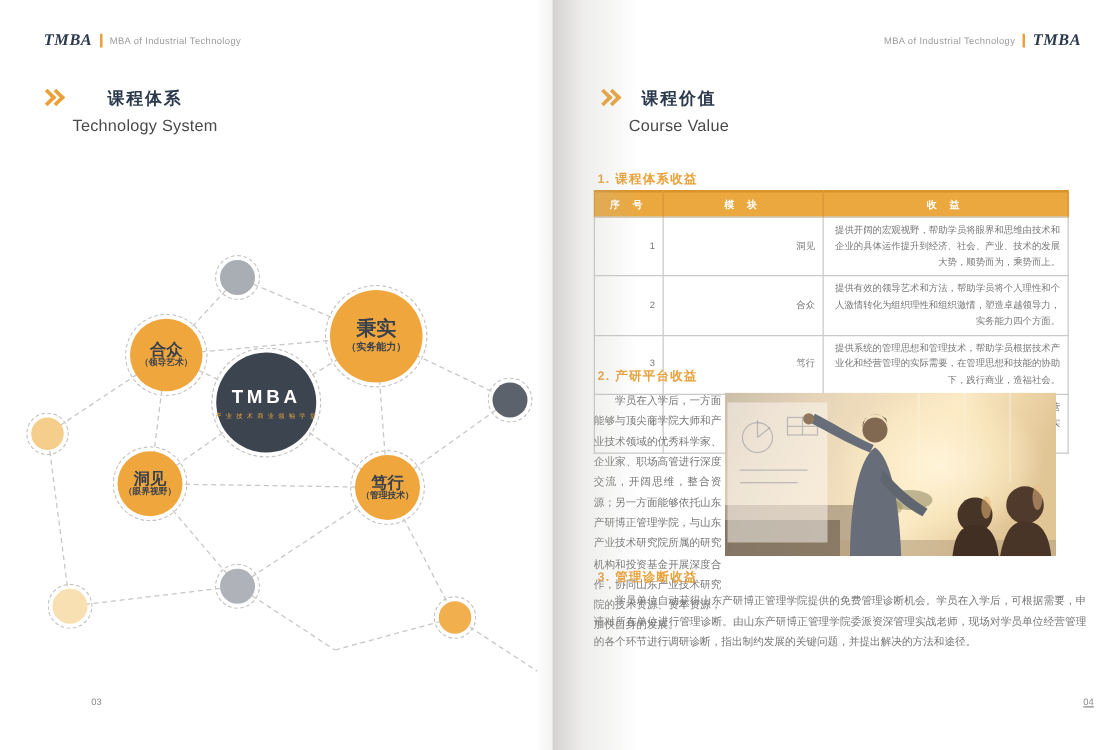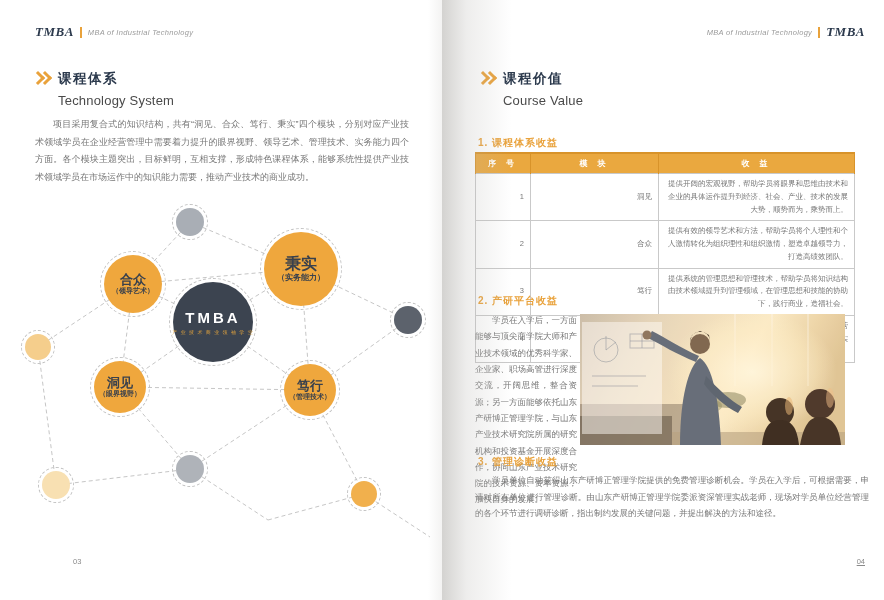--- a/index.html
+++ b/index.html
@@ -20,37 +20,37 @@
     background:linear-gradient(to right, rgba(255,255,255,0), rgba(190,188,184,0.18));
   }
 
   
   .hd{position:absolute;top:24px;display:flex;align-items:center;gap:6px;}
   .hd-left{left:35px;}
   .hd-right{right:35px;}
   .logo{font-family:"Liberation Serif","DejaVu Serif",serif;font-style:italic;font-weight:bold;
         font-size:13px;color:#2c3a4d;letter-spacing:0.5px;}
   .hd-div{display:inline-block;width:2px;height:11px;background:#e9a23b;}
-  .hd-sub{font-size:7.5px;color:#9b9b9b;letter-spacing:0.3px;font-style:italic;}
-
-  
-  .title-block{position:absolute;display:flex;gap:8px;}
+  .hd-sub{font-size:7.5px;color:#9b9b9b;letter-spacing:0.3px;}
+
+  
+  .title-block{position:absolute;display:flex;gap:8px;text-align:center;}
   .chevrons{display:flex;margin-top:3px;}
   .chev{display:inline-block;width:7px;height:7px;border-top:3px solid #e9a23b;border-right:3px solid #e9a23b;
         transform:rotate(45deg);}
   .chev+.chev{margin-left:-3px;}
   .title-zh{font-size:13.5px;font-weight:bold;color:#2c3a4d;letter-spacing:1.5px;}
   .title-en{font-size:13px;color:#4a4a4a;margin-top:5px;letter-spacing:0.2px;}
 
   .body-text{color:#777;text-align:justify;text-indent:2em;margin:0;}
   .intro{position:absolute;left:35px;top:116px;width:374px;font-size:9px;line-height:1.95;}
 
   .pageno{position:absolute;top:557px;font-size:7.5px;color:#8a8a8a;}
   .pageno-left{left:33px;margin-left:40px;}
-  .pageno-right{right:35px;text-decoration:underline;}
+  .pageno-right{right:25px;text-decoration:underline;}
 
   
   .diagram{position:absolute;left:18px;top:192px;width:412px;height:348px;}
   .diagram svg{position:absolute;left:0;top:0;}
   .node{position:absolute;border-radius:50%;display:flex;flex-direction:column;align-items:center;
         justify-content:center;outline:1px dashed #c2c2c2;outline-offset:3px;text-align:center;}
   .node .nm{font-weight:bold;color:#3a414c;line-height:1.1;}
   .node .sb{color:#3a414c;line-height:1.2;font-weight:bold;}
   .node-center{background:#3c4450;}
   .node-center .cnm{color:#fff;font-weight:bold;font-size:15px;letter-spacing:3px;}
@@ -87,21 +87,20 @@
     <span class="chevrons">
         <span class="chev"></span>
         <span class="chev"></span>
       </span>
     <div>
       <div class="title-zh">课程体系</div>
       <div class="title-en">Technology System</div>
     </div>
   </div>
 
-  <p class="body-text intro">项目采用复合式的知识结构，共有“洞见、合众、笃行、秉实”四个模块，分别对应产业技术领域学员在企业经营管理中需要着力提升的眼界视野、领导艺术、管理技术、实务能力四个方面。各个模块主题突出，目标鲜明，互相支撑，形成特色课程体系，能够系统性提供产业技术领域学员在市场运作中的知识能力需要，推动产业技术的商业成功。</p>
 
   <div class="diagram">
     <svg width="412" height="348" viewBox="0 0 412 348">
       <g stroke="#c6c6c6" stroke-width="1" stroke-dasharray="4 3" fill="none">
         <line x1="172" y1="30" x2="115" y2="92"></line>
         <line x1="172" y1="30" x2="283" y2="77"></line>
         <line x1="115" y1="92" x2="283" y2="77"></line>
         <line x1="115" y1="92" x2="195" y2="130"></line>
         <line x1="115" y1="92" x2="20" y2="155"></line>
         <line x1="115" y1="92" x2="102" y2="195"></line>
@@ -192,26 +191,26 @@
     </thead>
     <tbody>
       <tr>
         <td>1</td>
         <td>洞见</td>
         <td>提供开阔的宏观视野，帮助学员将眼界和思维由技术和企业的具体运作提升到经济、社会、产业、技术的发展大势，顺势而为，乘势而上。</td>
       </tr>
       <tr>
         <td>2</td>
         <td>合众</td>
-        <td>提供有效的领导艺术和方法，帮助学员将个人理性和个人激情转化为组织理性和组织激情，塑造卓越领导力，打造高绩效团队。</td>
+        <td>提供有效的领导艺术和方法，帮助学员将个人理性和个人激情转化为组织理性和组织激情，塑造卓越领导力，实务能力四个方面。</td>
       </tr>
       <tr>
         <td>3</td>
         <td>笃行</td>
-        <td>提供系统的管理思想和管理技术，帮助学员将知识结构由技术领域提升到管理领域，在管理思想和技能的协助下，践行商业，造福社会。</td>
+        <td>提供系统的管理思想和管理技术，帮助学员根据技术产业化和经营管理的实际需要，在管理思想和技能的协助下，践行商业，造福社会。</td>
       </tr>
       <tr>
         <td>4</td>
         <td>秉实</td>
         <td>提供实用的专业知识，帮助学员根据技术产业化和经营管理的实际需要，不断丰富知识结构，不断提升解决实际问题的能力。</td>
       </tr>
     </tbody>
   </table>
 
   <div class="sec-h" style="left:36px;top:294px;">2. 产研平台收益</div>

